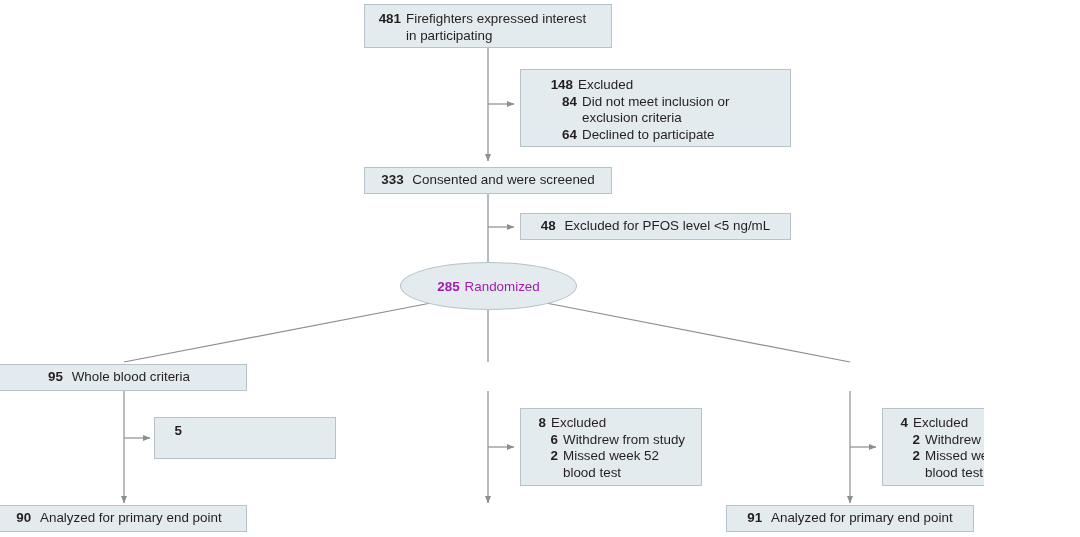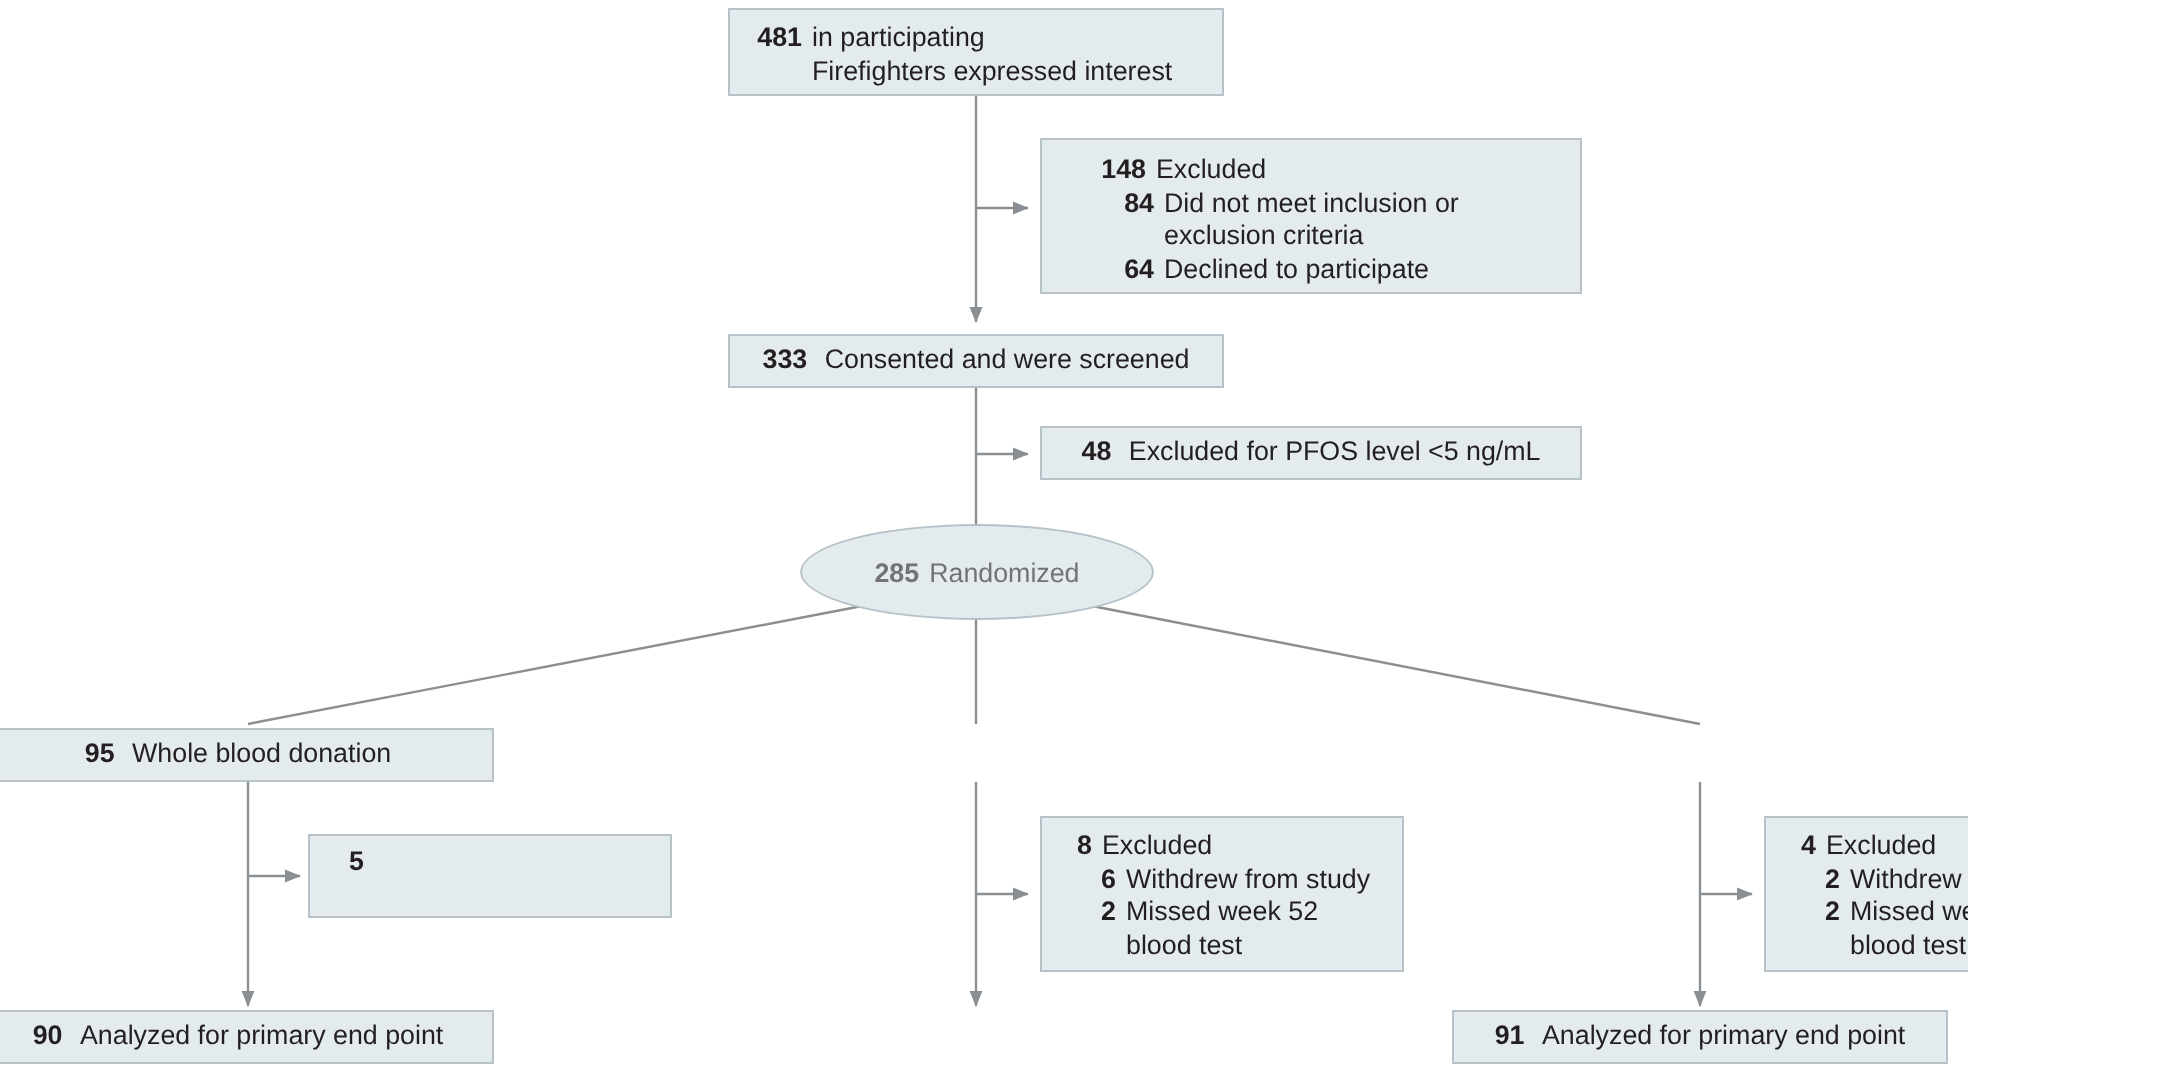--- a/index.html
+++ b/index.html
@@ -42,21 +42,21 @@
   .ellipse {
     position: absolute;
     box-sizing: border-box;
     background: #e4ebee;
     border: 1px solid #b7c3c9;
     border-radius: 50%;
     display: flex;
     align-items: center;
     justify-content: center;
     font-size: 13.4px;
-    color: #737373;
+    color: #a21caf;
   }
   .row {
     display: block;
     white-space: nowrap;
   }
   .num {
     font-weight: bold;
     display: inline-block;
     text-align: right;
   }
@@ -115,22 +115,22 @@
 
       <line x1="850" y1="391" x2="850" y2="503" marker-end="url(#arrow)"></line>
       <line x1="850" y1="447" x2="876" y2="447" marker-end="url(#arrow)"></line>
     </g>
   </svg>
 
   <div class="node" style="left:364px; top:4px; width:248px; height:44px; padding-top:6px;">
     <div class="item">
       <span class="num w22">481</span>
       <span class="lbl">
+        <span class="row">Firefighters expressed interest</span>
         <span class="row">in participating</span>
-        <span class="row">Firefighters expressed interest</span>
       </span>
     </div>
   </div>
 
   <div class="node" style="left:520px; top:69px; width:271px; height:78px; padding:7px 10px 8px 26px;">
     <div class="item">
       <span class="num w22">148</span>
       <span class="lbl">Excluded</span>
     </div>
     <div class="item sub">
@@ -153,21 +153,21 @@
     <span class="lbl" style="margin-left:5px;">Excluded for PFOS level &lt;5 ng/mL</span>
   </div>
 
   <div class="ellipse" style="left:400px; top:262px; width:177px; height:48px;">
     <span class="num">285</span>
     <span class="lbl" style="margin-left:5px;">Randomized</span>
   </div>
 
   <div class="node centered" style="left:-9px; top:364px; width:256px; height:27px; padding-top:4px;">
     <span class="num">95</span>
-    <span class="lbl" style="margin-left:5px;">Whole blood donation</span>
+    <span class="lbl" style="margin-left:5px;">Whole blood criteria</span>
   </div>
 
 
 
   <div class="node" style="left:154px; top:417px; width:182px; height:42px; padding:5px 10px 6px 16px;">
     <div class="item">
       <span class="num w10">5</span>
     </div>
   </div>
 

